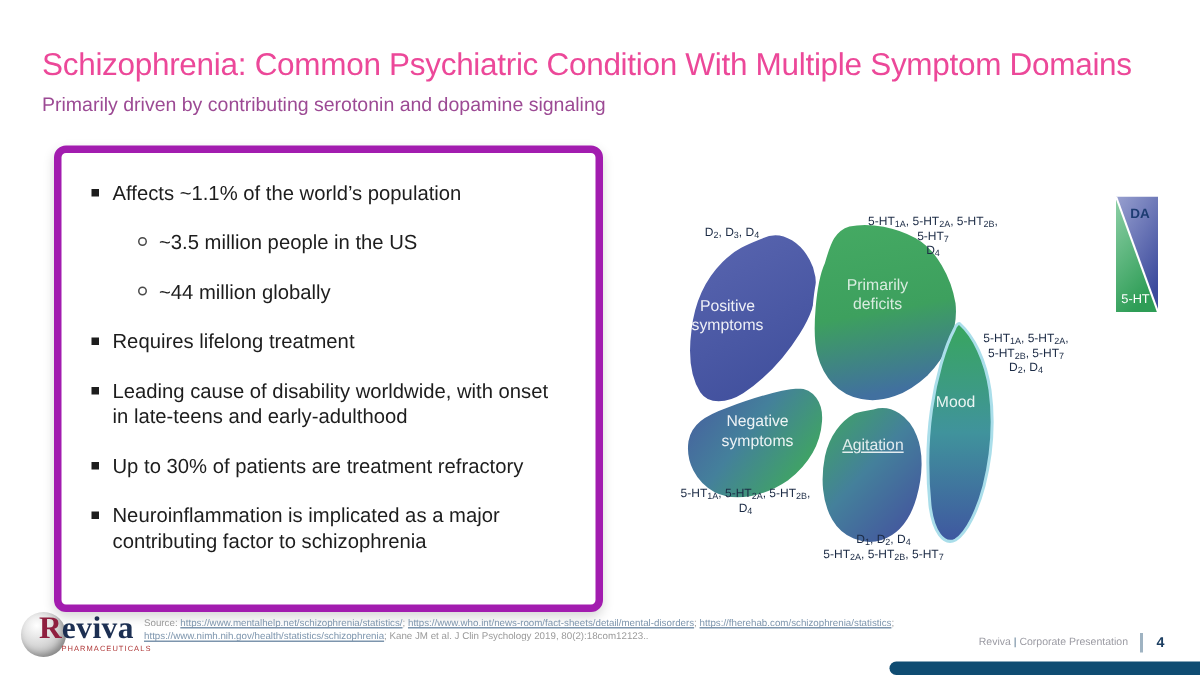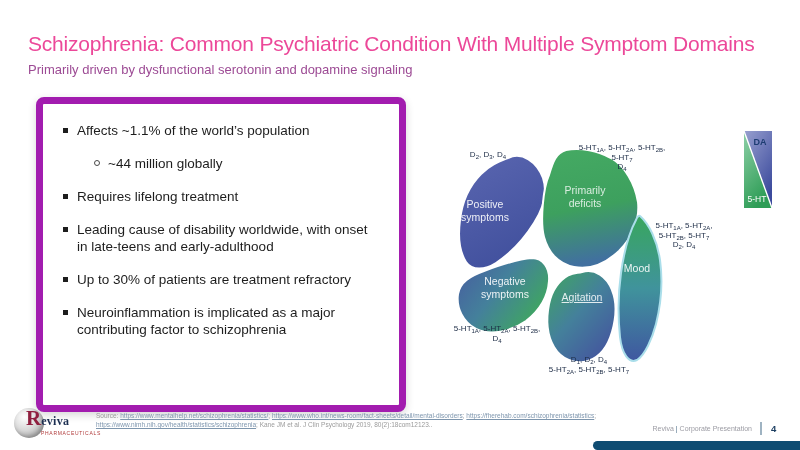--- a/index.html
+++ b/index.html
@@ -12,21 +12,21 @@
     position:absolute; left:28px; top:32px; width:760px; margin:0;
     font-size:21px; font-weight:400; color:#ec4899; letter-spacing:-0.2px;
   }
   .subtitle {
     position:absolute; left:28px; top:62px; width:700px;
     font-size:13px; color:#9c4a94;
   }
   
   .card {
     position:absolute; left:36px; top:97px; width:356px; height:301px;
-    background:#fff; border:7px solid #a21caf; border-radius:8px;
+    background:#fff; border:5px solid #a21caf; border-radius:8px;
     box-shadow:0 3px 8px rgba(0,0,0,.16);
   }
   .bullets { list-style:none; margin:0; padding:0; position:absolute; left:19px; top:18px; width:316px; }
   .bullets li { position:relative; font-size:13.5px; line-height:17px; color:#1d1d1d; margin-bottom:16px; }
   .bullets li.b  { padding-left:15px; }
   .bullets li.b::before {
     content:""; position:absolute; left:1px; top:6px; width:5px; height:5px; background:#1d1d1d;
   }
   .bullets li.sub { padding-left:14px; margin-left:32px; }
   .bullets li.sub::before {
@@ -46,43 +46,44 @@
   .receptor sub { font-size:6px; line-height:0; vertical-align:-1.5px; }
   .legend { position:absolute; left:744px; top:131px; width:28px; height:77px; }
   
   .logo-sphere {
     position:absolute; left:14px; top:408px; width:30px; height:30px; border-radius:50%;
     background:radial-gradient(circle at 35% 30%, #ffffff, #d9d9d9 45%, #9b9b9b 100%);
     box-shadow:inset -2px -2px 4px rgba(0,0,0,.25);
   }
   .logo-text { position:absolute; left:26px; top:406px; font-family:"Liberation Serif", serif; white-space:nowrap; }
   .logo-r { font-size:21px; font-weight:700; color:#8f1f3f; }
-  .logo-rest { font-size:12px; font-weight:600; color:#1c2f52; letter-spacing:.3px; }
+  .logo-rest { font-size:21px; font-weight:600; color:#1c2f52; letter-spacing:.3px; }
   .logo-sub { position:absolute; left:41px; top:430px; font-size:5px; letter-spacing:.7px; color:#b03a3a; }
   .sources { position:absolute; left:96px; top:411px; width:540px; font-size:6.5px; line-height:9px; color:#9a9a9a; }
   .sources a { color:#7d95ad; text-decoration:underline; cursor:pointer; }
   .deck-info { position:absolute; left:640px; top:425px; width:112px; font-size:7px; color:#9b9ba3; text-align:right; white-space:nowrap; }
   .deck-divider { position:absolute; left:760px; top:422px; width:2px; height:13px; background:#9fb3c2; }
   .page-num { position:absolute; left:771px; top:423px; font-size:9.5px; font-weight:700; color:#1c3e61; }
   .bottom-bar {
     position:absolute; left:593px; top:441px; width:207px; height:9px;
     border-radius:5px 0 0 5px;
   }
 </style>
 </head>
 <body>
 
 <div class="slide">
 
   <h1 class="title">Schizophrenia: Common Psychiatric Condition With Multiple Symptom Domains</h1>
-  <div class="subtitle">Primarily driven by dysfunctional serotonin and dopamine signaling</div>
+  <div class="subtitle">Primarily driven by contributing serotonin and dopamine signaling</div>
 
   <div class="card">
     <ul class="bullets">
       <li class="b">Affects ~1.1% of the world’s population</li>
+      <li class="sub">~3.5 million people in the US</li>
       <li class="sub">~44 million globally</li>
       <li class="b">Requires lifelong treatment</li>
       <li class="b">Leading cause of disability worldwide, with onset in late-teens and early-adulthood</li>
       <li class="b">Up to 30% of patients are treatment refractory</li>
       <li class="b">Neuroinflammation is implicated as a major contributing factor to schizophrenia</li>
     </ul>
   </div>
 
   <svg class="blobs" viewBox="0 0 320 260" xmlns="http://www.w3.org/2000/svg">
     <defs>

